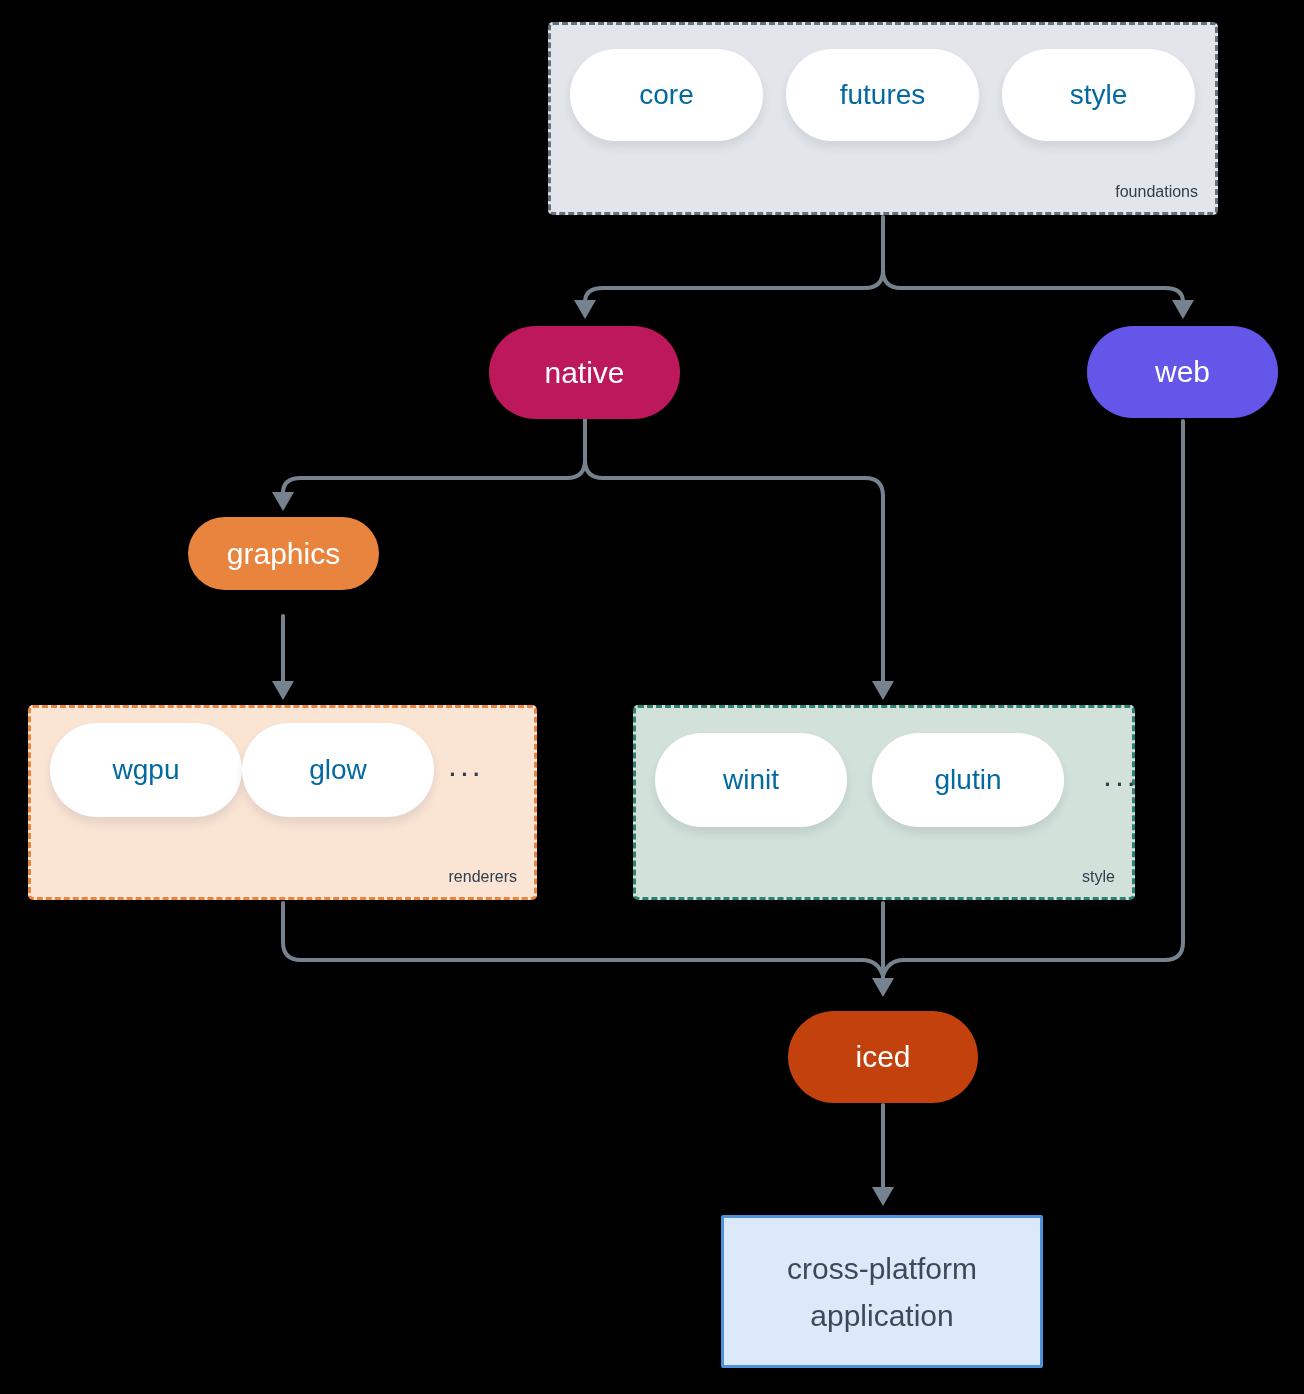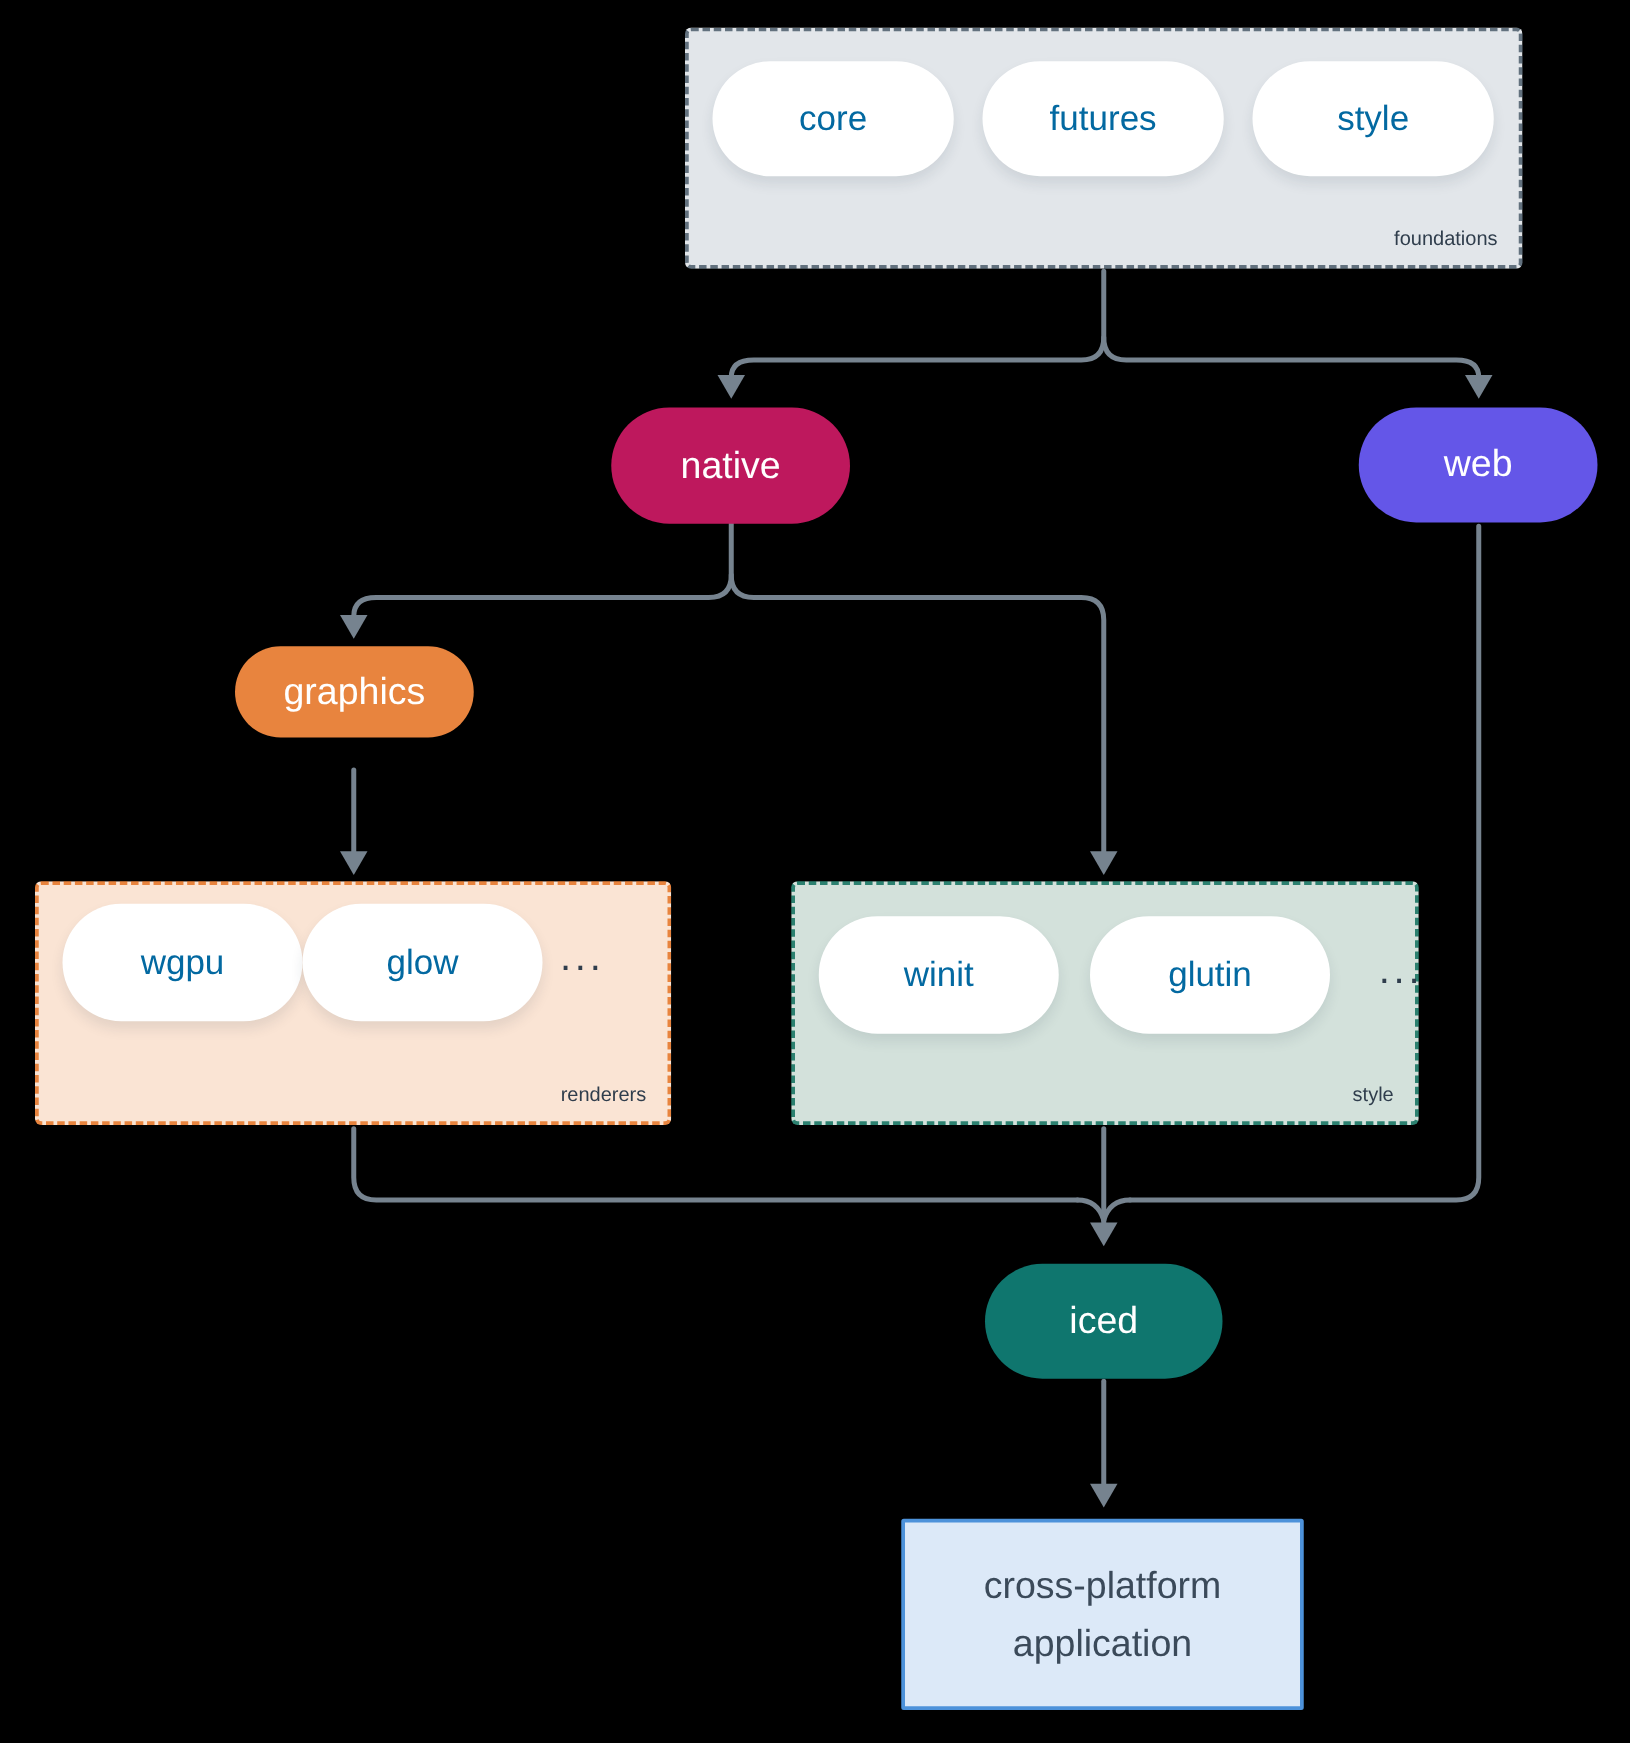--- a/index.html
+++ b/index.html
@@ -43,21 +43,21 @@
     color:#2f3d4c;font-size:16px;
   }
 
   .node{
     position:absolute;display:flex;align-items:center;justify-content:center;
     color:#ffffff;font-size:30px;border-radius:48px;box-sizing:border-box;
   }
   .node.native{left:489px;top:326px;width:191px;height:93px;background:#be185d;}
   .node.web{left:1087px;top:326px;width:191px;height:92px;background:#6456e8;}
   .node.graphics{left:188px;top:517px;width:191px;height:73px;background:#e8843e;text-align:right;}
-  .node.iced{left:788px;top:1011px;width:190px;height:92px;background:#0f766e;}
+  .node.iced{left:788px;top:1011px;width:190px;height:92px;background:#c2410c;}
 
   .app-box{
     position:absolute;left:721px;top:1215px;width:322px;height:153px;
     background:#dce9f8;border:3px solid #4d92da;border-radius:2px;
     box-sizing:border-box;display:flex;align-items:center;justify-content:center;
     text-align:center;color:#3b4a5a;font-size:30px;line-height:47px;
     padding:0 14px;
   }
 </style>
 </head>

